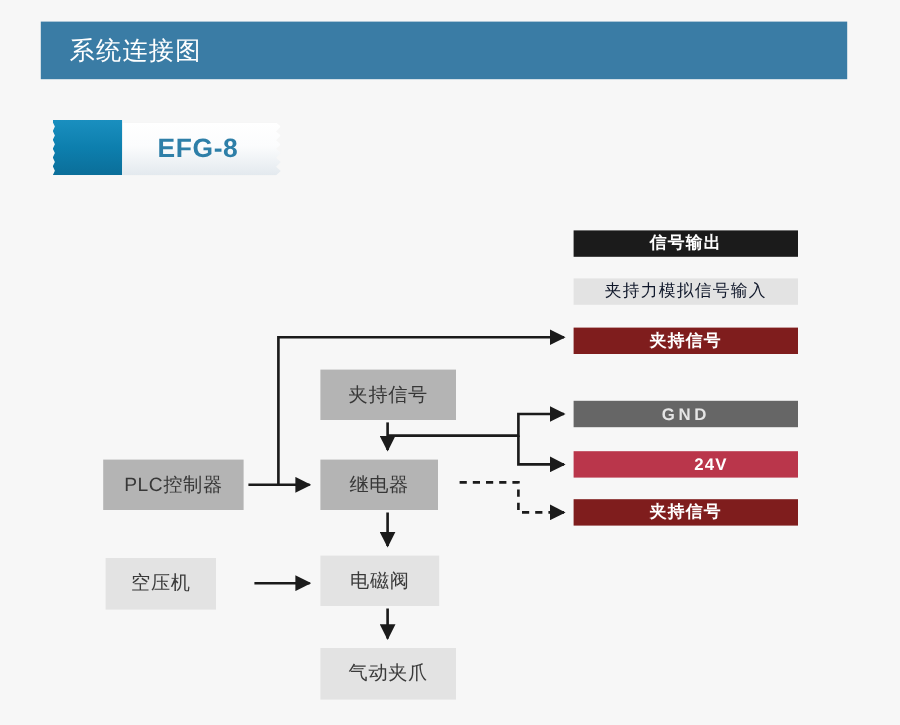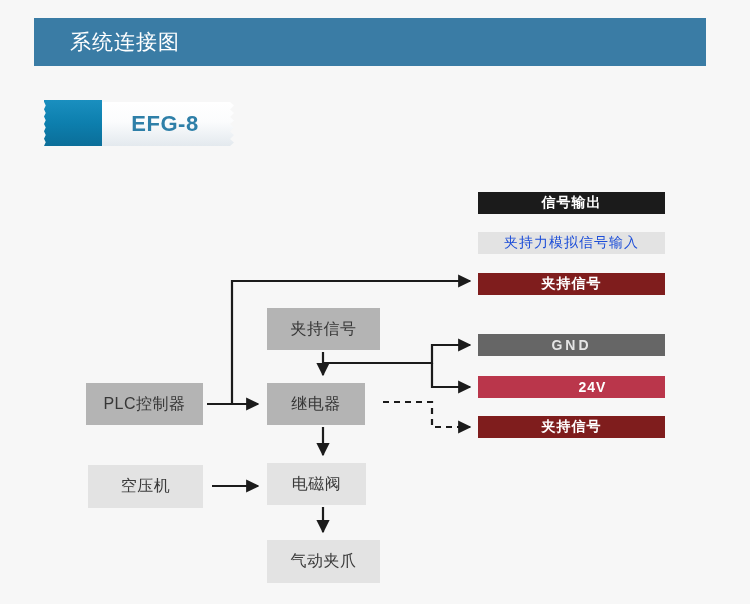--- a/index.html
+++ b/index.html
@@ -16,21 +16,21 @@
     width: 750px; height: 604px;
     background: #f7f7f7;
   }
 
   
   .header-bar {
     position: absolute;
     left: 34px; top: 18px;
     width: 672px; height: 48px;
     background: #3a7ca5;
-    display: flex; align-items: center; padding-left: 12px;
+    display: flex; align-items: center;
   }
   .header-title {
     color: #ffffff;
     font-size: 21px;
     letter-spacing: 1px;
     padding-left: 24px;
     white-space: nowrap;
   }
 
   
@@ -84,21 +84,21 @@
   .sigbar {
     position: absolute;
     left: 478px;
     width: 187px; height: 22px;
     display: flex; align-items: center; justify-content: center;
     font-size: 14px;
     letter-spacing: 1px;
     white-space: nowrap;
   }
   .sig-black { background: #1b1b1b; color: #ffffff; font-weight: bold; }
-  .sig-grey  { background: #e3e3e3; color: #1d4ed8; font-weight: normal; }
+  .sig-grey  { background: #e3e3e3; color: #0f172a; font-weight: normal; }
   .sig-green { background: #7f1d1d; color: #ffffff; font-weight: bold; text-align: right; }
   .sig-gnd   { background: #666666; color: #e5e5e5; font-weight: bold;
                letter-spacing: 3px; }
   .sig-24v   { background: #ba364b; color: #ffffff; font-weight: bold;
                letter-spacing: 1px; padding-left: 42px; }
 
   
   #wires {
     position: absolute;
     left: 0; top: 0;
@@ -155,21 +155,21 @@
   </div>
 
   <div class="node node-dark" style="left:86px; top:383px; width:117px; height:42px;">
     <span>PLC控制器</span>
   </div>
 
   <div class="node node-dark" style="left:267px; top:383px; width:98px; height:42px;">
     <span>继电器</span>
   </div>
 
-  <div class="node node-light" style="left:88px; top:465px; width:115px; height:43px;">
+  <div class="node node-light" style="left:88px; top:465px; width:92px; height:43px;">
     <span>空压机</span>
   </div>
 
   <div class="node node-light" style="left:267px; top:463px; width:99px; height:42px;">
     <span>电磁阀</span>
   </div>
 
   <div class="node node-light" style="left:267px; top:540px; width:113px; height:43px;">
     <span>气动夹爪</span>
   </div>

